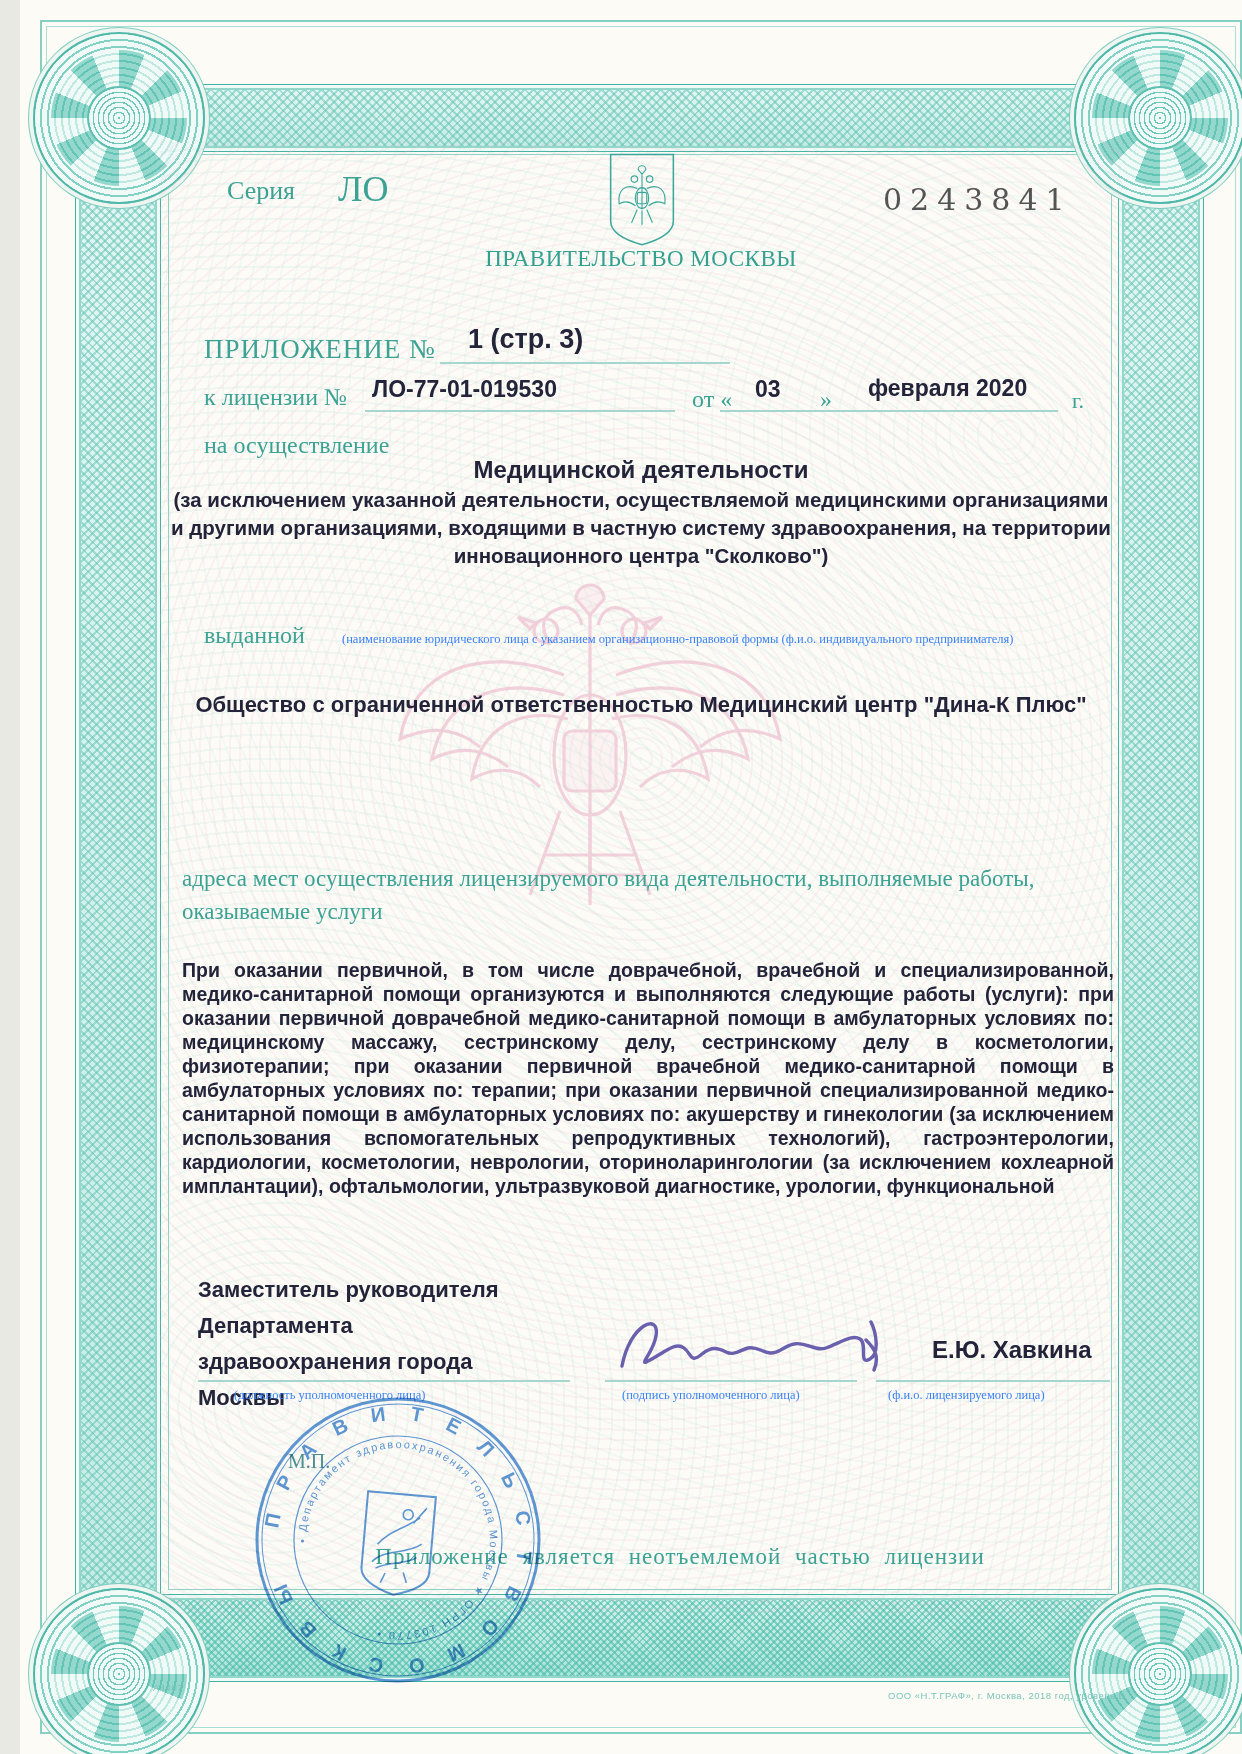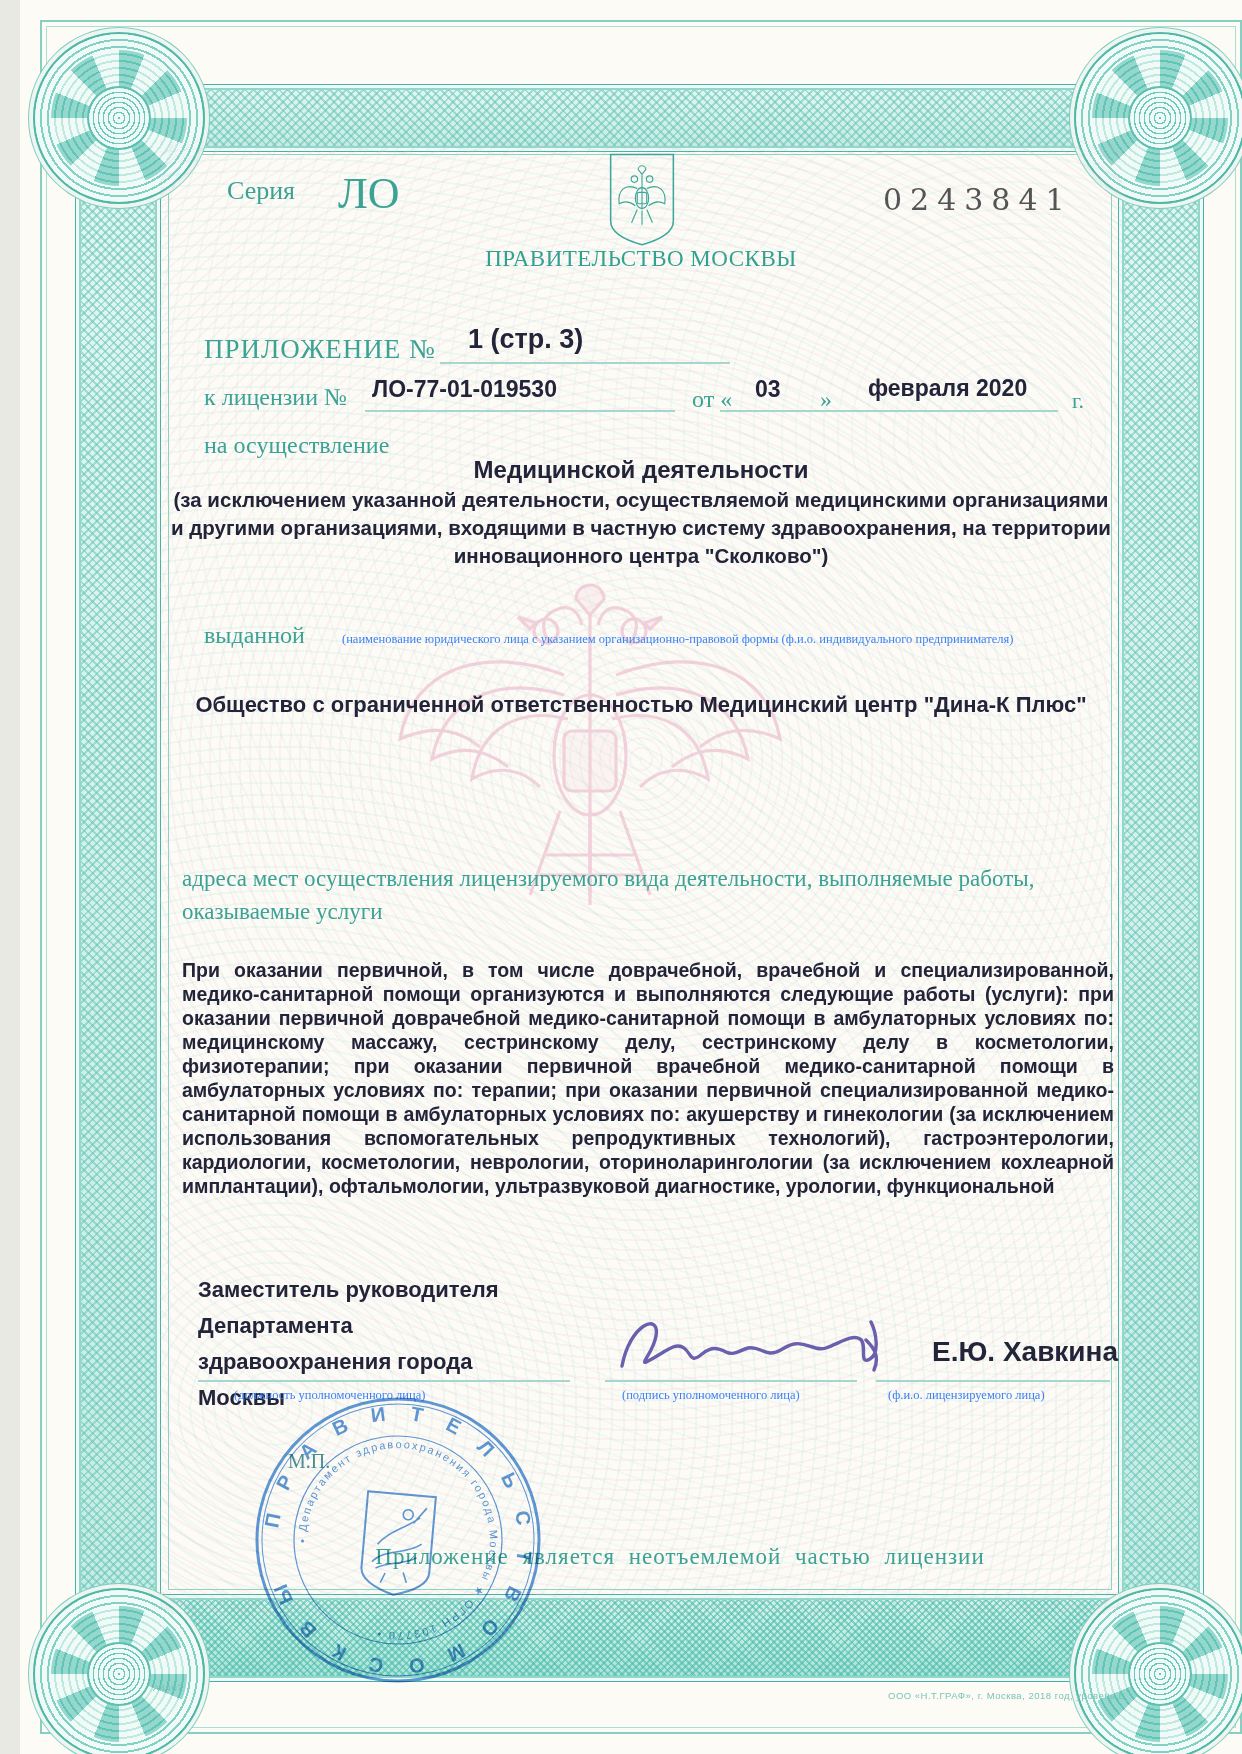--- a/index.html
+++ b/index.html
@@ -91,21 +91,21 @@
       <path d="M114 82 C90 76 70 86 66 112 C80 104 92 108 100 116"></path>
       <path d="M136 82 C160 76 180 86 184 112 C170 104 158 108 150 116"></path>
       <ellipse cx="125" cy="100" rx="18" ry="30"></ellipse>
       <path d="M110 128 L95 170 M125 132 L125 175 M140 128 L155 170"></path>
       <path d="M103 150 h44 M99 160 h52"></path>
       <rect x="112" y="88" width="26" height="30" rx="4" fill="rgba(244,210,222,.25)"></rect>
     </g>
   </svg>
 
   <div class="abs teal" style="left:207px;top:176px;font-size:26px;">Серия</div>
-  <div class="abs teal" style="left:318px;top:168px;font-size:44px;">ЛО</div>
+  <div class="abs teal" style="left:318px;top:168px;font-size:36px;">ЛО</div>
 
   <svg class="abs" style="left:584px;top:150px;" width="76" height="100" viewBox="0 0 80 104">
     <g fill="none" stroke="#3aa79a" stroke-width="1.6">
       <path d="M7 4 H73 V74 C73 86 58 94 40 99 C22 94 7 86 7 74 Z"></path>
       <g stroke-width="1.2">
         <path d="M40 26 v36"></path>
         <path d="M36 20 a4 4 0 0 1 8 0 l-4 5 z"></path>
         <circle cx="32" cy="30" r="3.4"></circle>
           <circle cx="48" cy="30" r="3.4"></circle>
         <path d="M35 40 C22 34 14 42 16 56 C23 52 28 54 33 58"></path>
@@ -148,21 +148,21 @@
 
   <div class="abs ink" style="left:178px;top:1272px;width:320px;font-size:22px;line-height:36px;">Заместитель руководителя Департамента здравоохранения города Москвы</div>
 
   <svg class="abs" style="left:588px;top:1296px;" width="290" height="96" viewBox="0 0 290 96">
     <path d="M14 70 C22 28 52 16 48 40 C45 58 28 72 42 64 C60 54 68 46 76 52 C84 58 82 68 94 58
              C104 50 110 52 118 56 C126 60 132 54 140 52 C148 50 154 56 162 57 C170 58 176 50 186 48
              C198 45 206 56 218 52 C232 47 244 38 252 43 C260 48 250 70 262 63 C272 57 268 36 263 26
              M258 44 C266 52 272 60 266 74" fill="none" stroke="#5a4fa5" stroke-width="3.4" stroke-linecap="round" opacity=".9"></path>
   </svg>
 
-  <div class="abs ink" style="left:912px;top:1336px;font-size:28px;">Е.Ю. Хавкина</div>
+  <div class="abs ink" style="left:912px;top:1336px;font-size:24px;">Е.Ю. Хавкина</div>
 
   <div class="uline" style="left:178px;top:1380px;width:372px;"></div>
   <div class="uline" style="left:585px;top:1380px;width:252px;"></div>
   <div class="uline" style="left:856px;top:1380px;width:234px;"></div>
   <div class="abs cap" style="left:214px;top:1388px;">(должность уполномоченного лица)</div>
   <div class="abs cap" style="left:602px;top:1388px;">(подпись уполномоченного лица)</div>
   <div class="abs cap" style="left:868px;top:1388px;">(ф.и.о. лицензируемого лица)</div>
 
   <div class="abs teal" style="left:268px;top:1450px;font-size:20px;color:#4b8d90;z-index:3;">М.П.</div>
 

